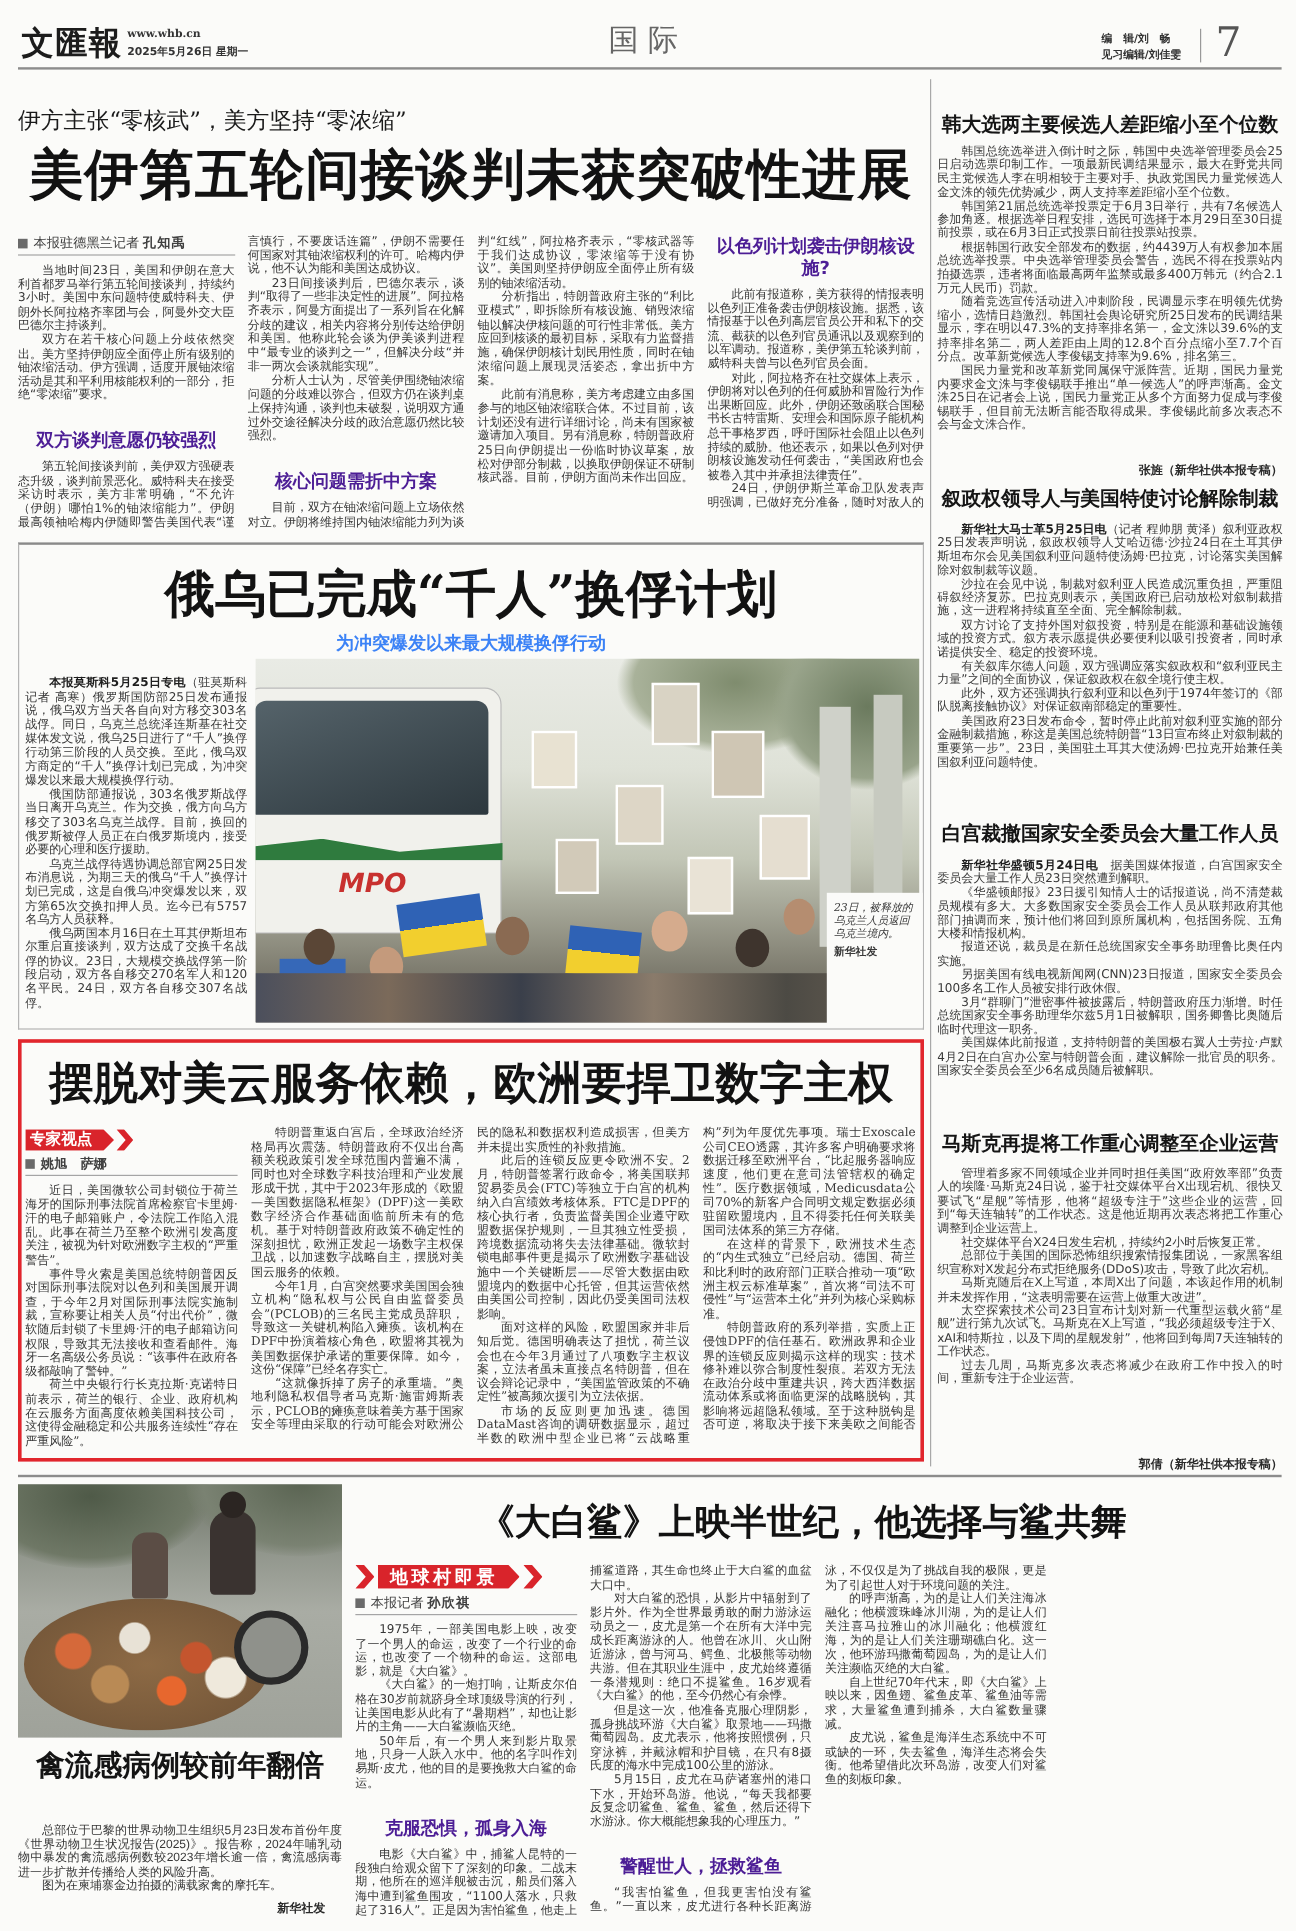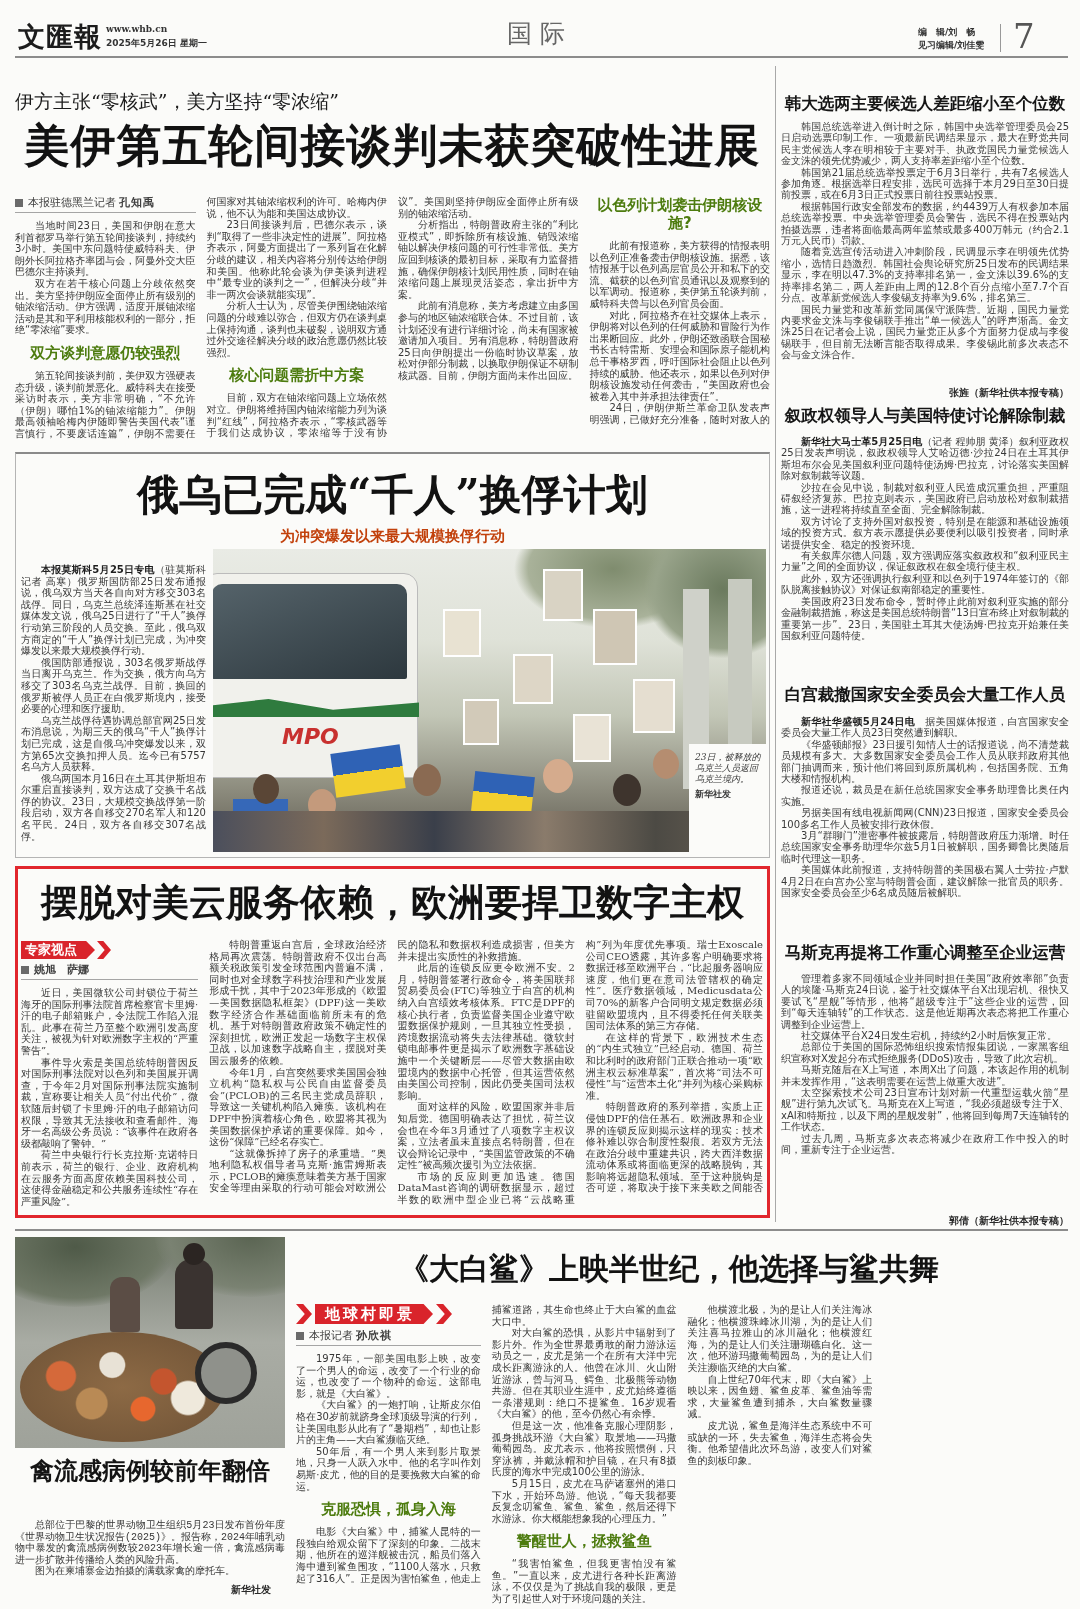--- a/index.html
+++ b/index.html
@@ -4,21 +4,21 @@
 <style>
 *{box-sizing:border-box;margin:0;padding:0}
 html,body{width:1080px;height:1609px;overflow:hidden;background:#fbfbf9}
 body{position:relative;font-family:"DejaVu Sans",sans-serif;color:#343434}
 .abs{position:absolute}
 .serif{font-family:"DejaVu Serif",serif}
 .hl{font-family:"DejaVu Serif",serif;font-weight:900;color:#121212;white-space:nowrap;text-align:center}
 .txt{font-size:10px;line-height:11.6px;color:#363636;text-align:justify}
 .txt p{text-indent:2em}
 .cols4{column-count:4;column-gap:11px;column-fill:auto;overflow:hidden}
-.subhead{font-weight:bold;font-size:15px;line-height:18px;text-align:center;color:#4d7c0f;margin:8px 0 8px;break-inside:avoid;break-after:avoid}
+.subhead{font-weight:bold;font-size:15px;line-height:18px;text-align:center;color:#4c1d95;margin:22px 0 8px;break-inside:avoid;break-after:avoid}
 .byline{font-size:11px;line-height:14px;color:#404040;border-bottom:1px solid #a5a5a5;padding-bottom:2px;margin-bottom:7px;display:flex;align-items:center;gap:3px;break-inside:avoid}
 .sq{display:inline-block;width:8px;height:8px;background:#6a6a6a;margin-right:2px;flex:none}
 .byline b{letter-spacing:1px}
 .credit{text-align:right;font-weight:bold;font-size:10px;line-height:12px;color:#2a2a2a;margin-top:7px}
 .b{font-weight:bold;color:#1e1e1e}
 .rt-head{font-family:"DejaVu Serif",serif;font-weight:900;color:#151515;font-size:16.5px;line-height:20px;white-space:nowrap;text-align:center;width:288px}
 .rt-body{width:288px;font-size:10px;line-height:11.4px;color:#383838;text-align:justify;overflow:hidden}
 .rt-body p{text-indent:2em}
 
 #mast-rule{left:15px;top:56px;width:1053px;height:2px;background:#8c8c8c}
@@ -76,21 +76,21 @@
   <p>此前有消息称，美方考虑建立由多国参与的地区铀浓缩联合体。不过目前，该计划还没有进行详细讨论，尚未有国家被邀请加入项目。另有消息称，特朗普政府25日向伊朗提出一份临时协议草案，放松对伊部分制裁，以换取伊朗保证不研制核武器。目前，伊朗方面尚未作出回应。</p>
   <div class="subhead">以色列计划袭击伊朗核设施?</div>
   <p>此前有报道称，美方获得的情报表明以色列正准备袭击伊朗核设施。据悉，该情报基于以色列高层官员公开和私下的交流、截获的以色列官员通讯以及观察到的以军调动。报道称，美伊第五轮谈判前，威特科夫曾与以色列官员会面。</p>
   <p>对此，阿拉格齐在社交媒体上表示，伊朗将对以色列的任何威胁和冒险行为作出果断回应。此外，伊朗还致函联合国秘书长古特雷斯、安理会和国际原子能机构总干事格罗西，呼吁国际社会阻止以色列持续的威胁。他还表示，如果以色列对伊朗核设施发动任何袭击，“美国政府也会被卷入其中并承担法律责任”。</p>
   <p>24日，伊朗伊斯兰革命卫队发表声明强调，已做好充分准备，随时对敌人的任何行为作出果断回应，且一定会让侵略者感到后悔。</p>
 
 </div>
 
 <div id="ru-box" class="abs">
   <div class="abs hl" style="left:0;top:16px;width:753px;font-size:42px;line-height:50px">俄乌已完成“千人”换俘计划</div>
-  <div class="abs" style="left:0;top:73px;width:753px;text-align:center;font-size:15px;font-weight:bold;color:#c2410c">为冲突爆发以来最大规模换俘行动</div>
+  <div class="abs" style="left:0;top:73px;width:753px;text-align:center;font-size:15px;font-weight:bold;color:#3b82f6">为冲突爆发以来最大规模换俘行动</div>
   <div class="abs txt" style="left:5px;top:110px;width:185px;height:290px;overflow:hidden">
     <p><span class="b">本报莫斯科5月25日专电</span><span>（驻莫斯科记者 高寒）</span><span>俄罗斯国防部25日发布通报说，俄乌双方当天各自向对方移交303名战俘。同日，乌克兰总统泽连斯基在社交媒体发文说，俄乌25日进行了“千人”换俘行动第三阶段的人员交换。至此，俄乌双方商定的“千人”换俘计划已完成，为冲突爆发以来最大规模换俘行动。</span></p>
     <p>俄国防部通报说，303名俄罗斯战俘当日离开乌克兰。作为交换，俄方向乌方移交了303名乌克兰战俘。目前，换回的俄罗斯被俘人员正在白俄罗斯境内，接受必要的心理和医疗援助。</p>
     <p>乌克兰战俘待遇协调总部官网25日发布消息说，为期三天的俄乌“千人”换俘计划已完成，这是自俄乌冲突爆发以来，双方第65次交换扣押人员。迄今已有5757名乌方人员获释。</p>
     <p>俄乌两国本月16日在土耳其伊斯坦布尔重启直接谈判，双方达成了交换千名战俘的协议。23日，大规模交换战俘第一阶段启动，双方各自移交270名军人和120名平民。24日，双方各自移交307名战俘。</p>
   </div>
   <div id="ru-photo" class="abs photo">
 
     <div class="blob" style="left:300px;top:-40px;width:200px;height:120px;background:radial-gradient(#7f8c6e,#a9b29a 60%,transparent 70%)"></div>
     <div class="blob" style="left:430px;top:-30px;width:160px;height:140px;background:radial-gradient(#6b7a5e,#98a38a 60%,transparent 70%)"></div>
@@ -204,21 +204,21 @@
   <div class="blob" style="left:140px;top:-60px;width:190px;height:120px;background:radial-gradient(#5b6553,#7a8272 60%,transparent 72%)"></div>
   <div class="rect" style="left:160px;top:22px;width:38px;height:70px;background:#3a3330;border-radius:16px 16px 4px 4px"></div>
   <div class="blob" style="left:168px;top:6px;width:22px;height:22px;background:#2b2522"></div>
   <div class="rect" style="left:95px;top:40px;width:30px;height:55px;background:#5b4d45;border-radius:12px 12px 3px 3px"></div>
   <div class="blob" style="left:5px;top:95px;width:205px;height:110px;background:radial-gradient(circle at 20% 40%,#d5693a 0 8%,transparent 9%),radial-gradient(circle at 45% 30%,#e8e2d6 0 9%,transparent 10%),radial-gradient(circle at 70% 45%,#c4552e 0 8%,transparent 9%),radial-gradient(circle at 35% 65%,#b98a55 0 10%,transparent 11%),radial-gradient(circle at 60% 70%,#e7672e 0 8%,transparent 9%),radial-gradient(circle at 82% 60%,#efe9dc 0 9%,transparent 10%),radial-gradient(#8d6a45,#6e5236)"></div>
   <div class="blob" style="left:180px;top:105px;width:62px;height:62px;border:6px solid #2a2a2a;background:#8f918b"></div>
 </div>
 <div class="abs serif" style="left:15px;top:1457px;width:270px;font-size:24px;line-height:28px;font-weight:900;color:#141414;text-align:center">
   <div>禽流感病例较前年翻倍</div>
 </div>
-<div class="abs txt" style="left:15px;top:1520px;width:270px;font-family:Liberation Mono, monospace">
+<div class="abs txt" style="left:15px;top:1520px;width:270px;font-family:Liberation Sans, sans-serif">
   <p>总部位于巴黎的世界动物卫生组织5月23日发布首份年度《世界动物卫生状况报告(2025)》。报告称，2024年哺乳动物中暴发的禽流感病例数较2023年增长逾一倍，禽流感病毒进一步扩散并传播给人类的风险升高。</p>
   <p>图为在柬埔寨金边拍摄的满载家禽的摩托车。</p>
   <div class="credit" style="padding-right:14px">新华社发</div>
 </div>
 
 <div class="abs hl" style="left:280px;top:1246px;width:778px;font-size:30px;line-height:46px">《大白鲨》上映半世纪，他选择与鲨共舞</div>
 <div class="abs txt cols4" style="left:296px;top:1304px;width:772px;height:302px">
   <div class="tag-earth">
     <span class="chev"></span>
     <span class="lbl">地球村即景</span>
@@ -232,16 +232,16 @@
   <p>1975年，一部美国电影上映，改变了一个男人的命运，改变了一个行业的命运，也改变了一个物种的命运。这部电影，就是《大白鲨》。</p>
   <p>《大白鲨》的一炮打响，让斯皮尔伯格在30岁前就跻身全球顶级导演的行列，让美国电影从此有了“暑期档”，却也让影片的主角——大白鲨濒临灭绝。</p>
   <p>50年后，有一个男人来到影片取景地，只身一人跃入水中。他的名字叫作刘易斯·皮尤，他的目的是要挽救大白鲨的命运。</p>
   <div class="subhead">克服恐惧，孤身入海</div>
   <p>电影《大白鲨》中，捕鲨人昆特的一段独白给观众留下了深刻的印象。二战末期，他所在的巡洋舰被击沉，船员们落入海中遭到鲨鱼围攻，“1100人落水，只救起了316人”。正是因为害怕鲨鱼，他走上捕鲨道路，其生命也终止于大白鲨的血盆大口中。</p>
   <p>对大白鲨的恐惧，从影片中辐射到了影片外。作为全世界最勇敢的耐力游泳运动员之一，皮尤是第一个在所有大洋中完成长距离游泳的人。他曾在冰川、火山附近游泳，曾与河马、鳄鱼、北极熊等动物共游。但在其职业生涯中，皮尤始终遵循一条潜规则：绝口不提鲨鱼。16岁观看《大白鲨》的他，至今仍然心有余悸。</p>
   <p>但是这一次，他准备克服心理阴影，孤身挑战环游《大白鲨》取景地——玛撒葡萄园岛。皮尤表示，他将按照惯例，只穿泳裤，并戴泳帽和护目镜，在只有8摄氏度的海水中完成100公里的游泳。</p>
   <p>5月15日，皮尤在马萨诸塞州的港口下水，开始环岛游。他说，“每天我都要反复念叨鲨鱼、鲨鱼、鲨鱼，然后还得下水游泳。你大概能想象我的心理压力。”</p>
   <div class="subhead">警醒世人，拯救鲨鱼</div>
   <p>“我害怕鲨鱼，但我更害怕没有鲨鱼。”一直以来，皮尤进行各种长距离游泳，不仅仅是为了挑战自我的极限，更是为了引起世人对于环境问题的关注。</p>
-  <p>他横渡北极，为的是让人们关注海冰融化；他横渡珠峰冰川湖，为的是让人们关注喜马拉雅山的冰川融化；他横渡红海，为的是让人们关注珊瑚礁白化。这一次，他环游玛撒葡萄园岛，为的是让人们关注濒临灭绝的大白鲨。</p>
+  <p>的呼声渐高，为的是让人们关注海冰融化；他横渡珠峰冰川湖，为的是让人们关注喜马拉雅山的冰川融化；他横渡红海，为的是让人们关注珊瑚礁白化。这一次，他环游玛撒葡萄园岛，为的是让人们关注濒临灭绝的大白鲨。</p>
   <p>自上世纪70年代末，即《大白鲨》上映以来，因鱼翅、鲨鱼皮革、鲨鱼油等需求，大量鲨鱼遭到捕杀，大白鲨数量骤减。</p>
   <p>皮尤说，鲨鱼是海洋生态系统中不可或缺的一环，失去鲨鱼，海洋生态将会失衡。他希望借此次环岛游，改变人们对鲨鱼的刻板印象。</p>
 </div>
 
 </body></html>

